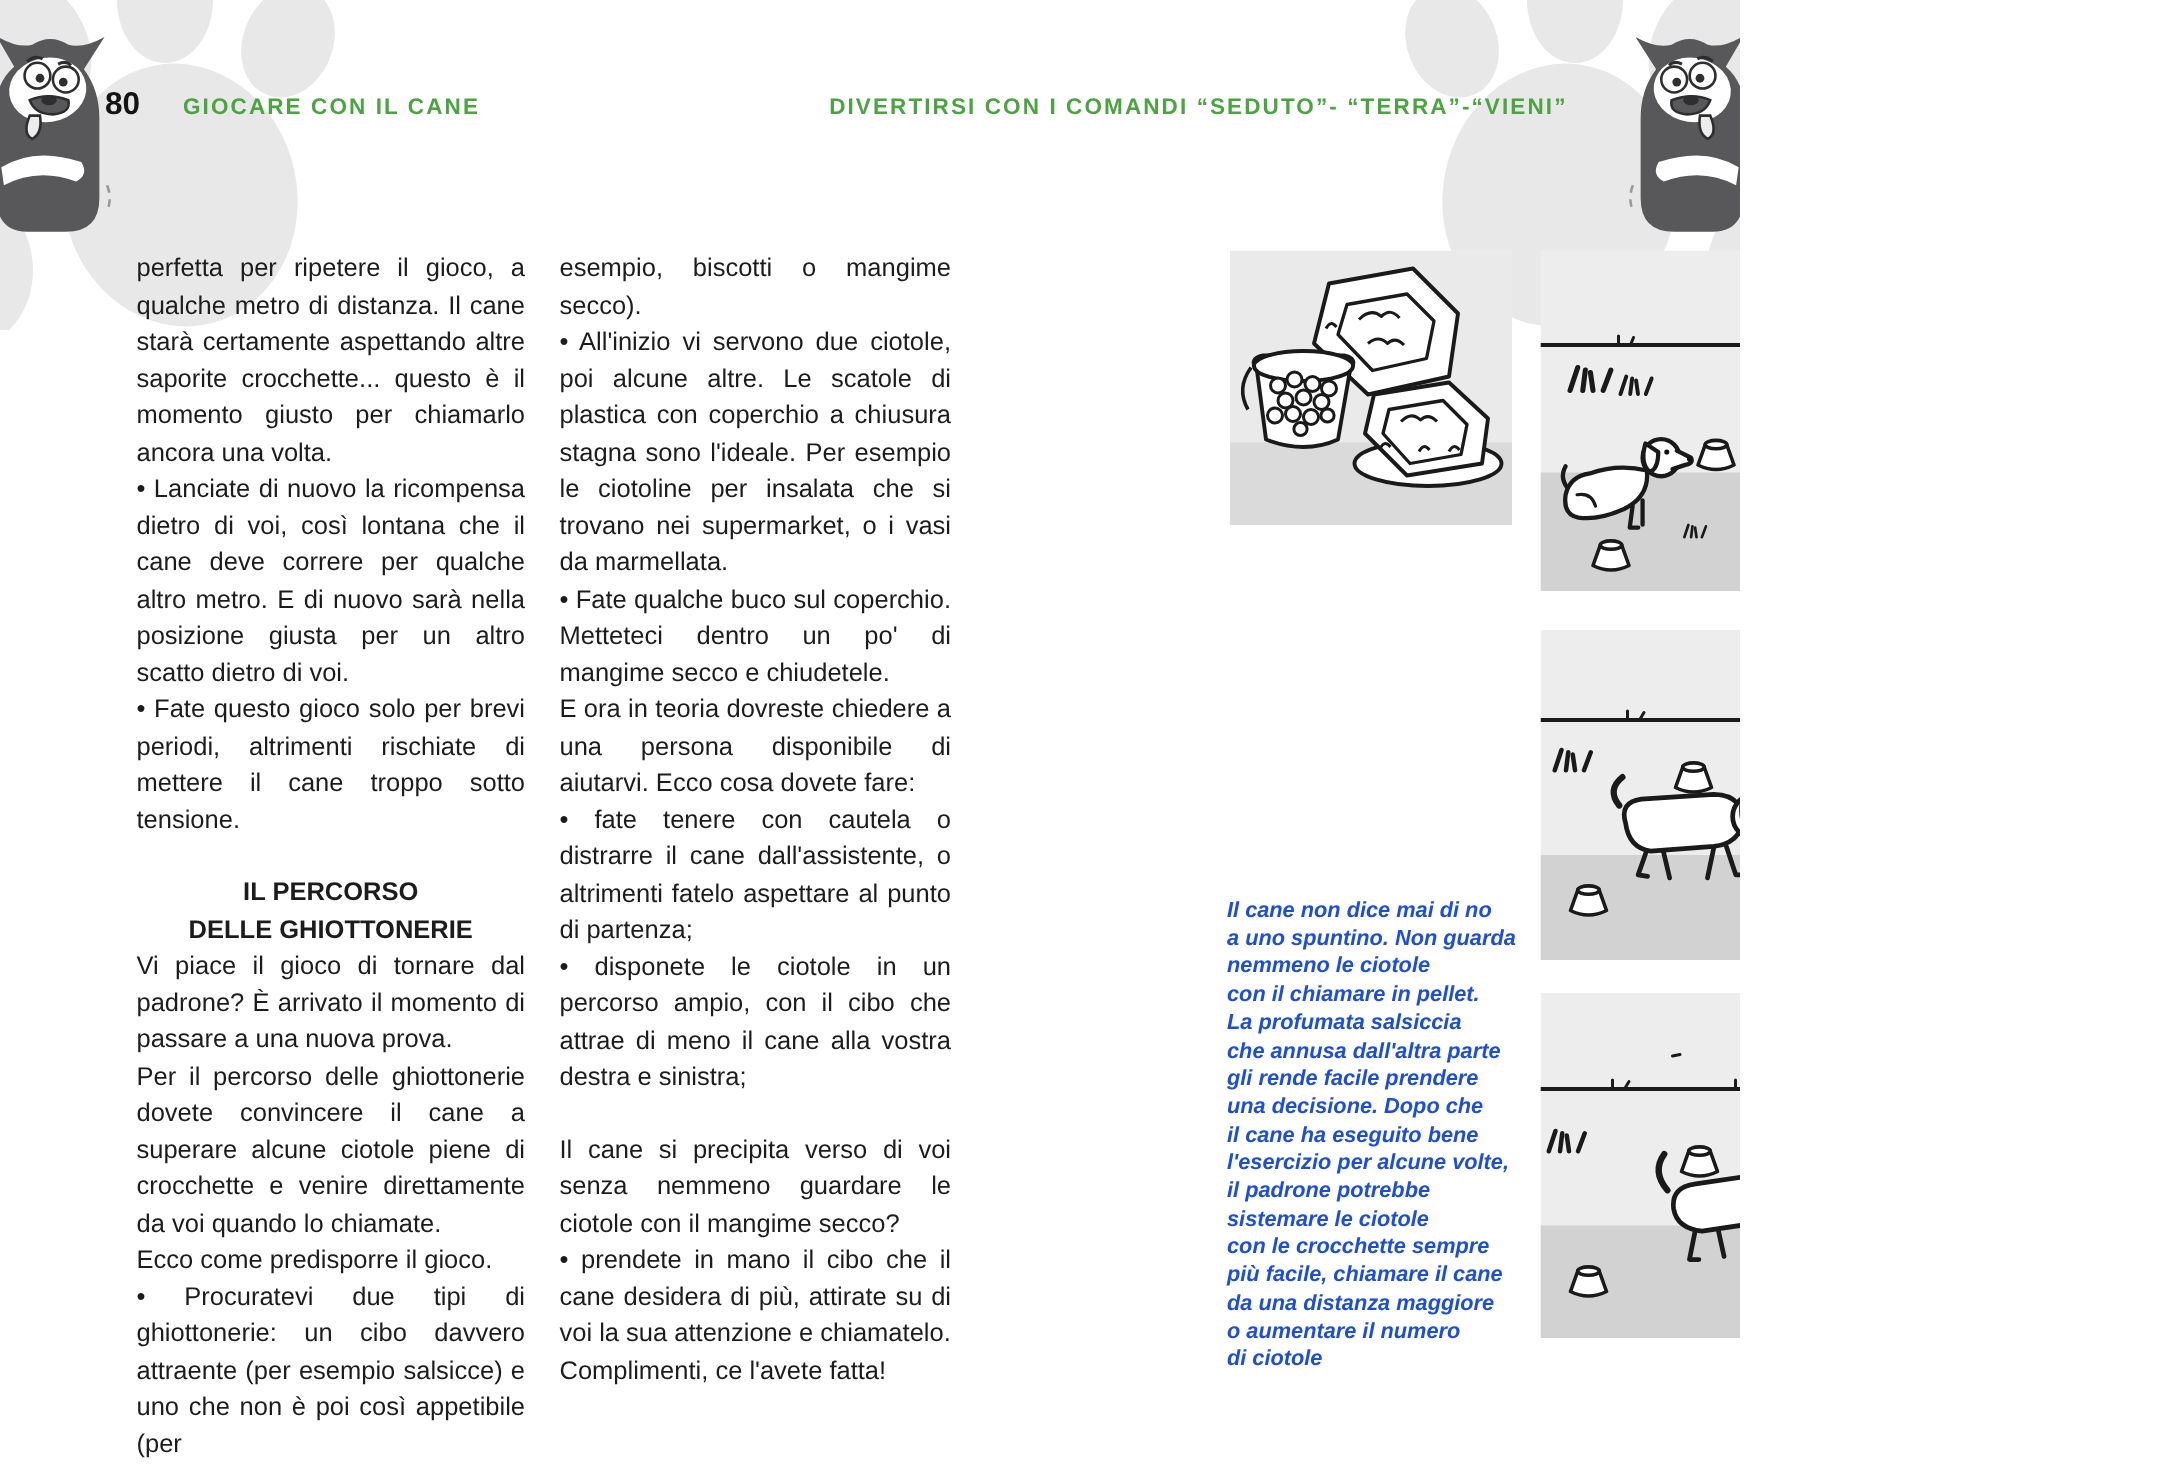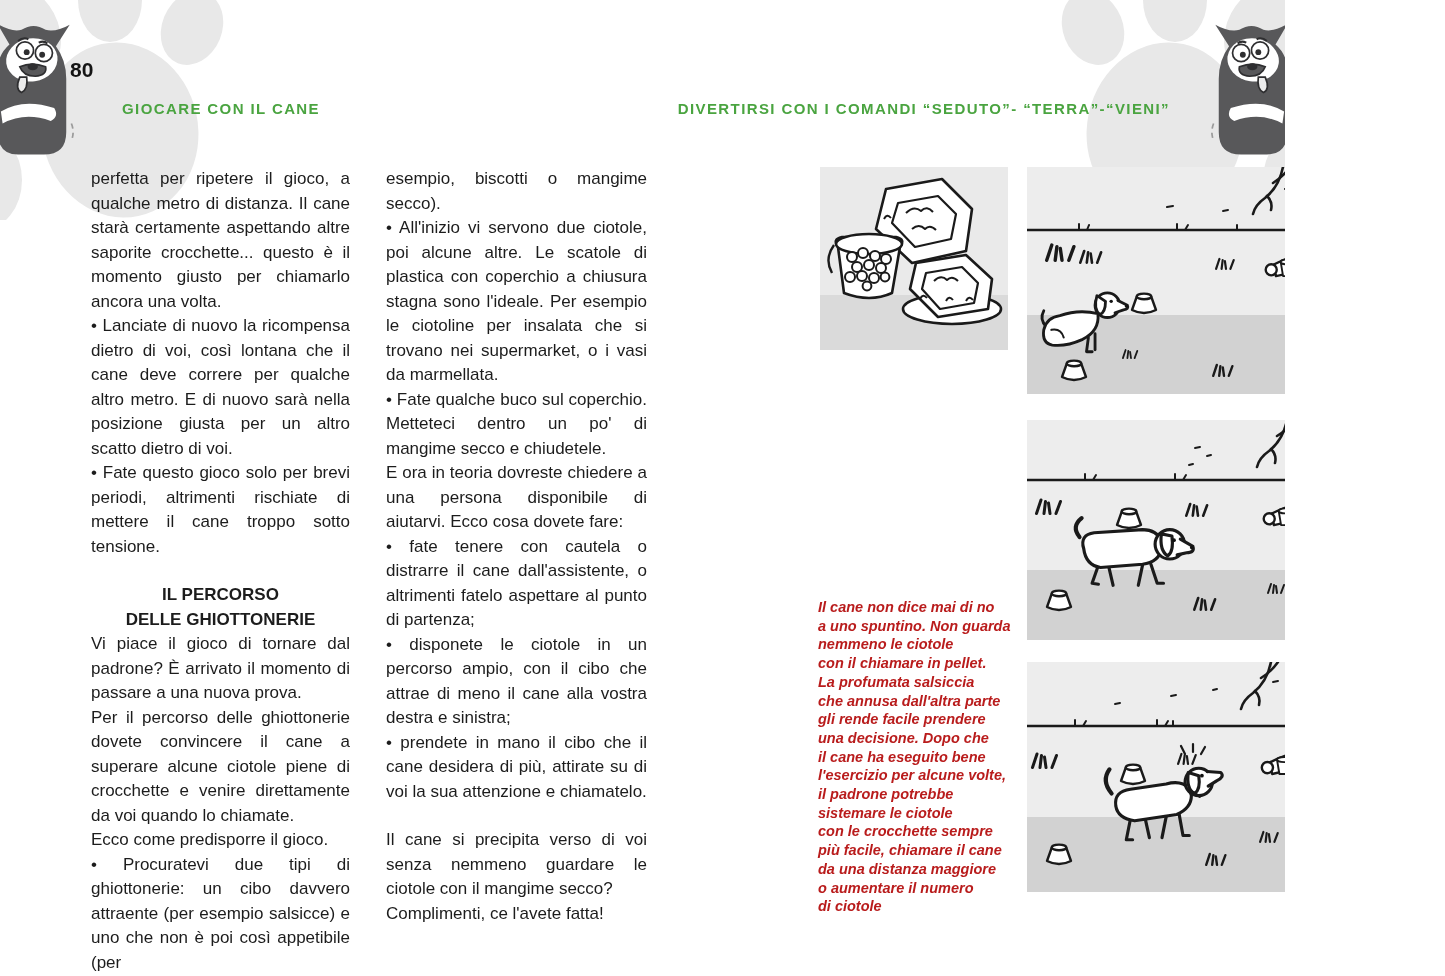--- a/index.html
+++ b/index.html
@@ -1,33 +1,33 @@
 <!DOCTYPE html>
 <html lang="it"><head>
 <meta charset="utf-8">
 <style>
   html,body{margin:0;padding:0;background:#fff;}
-  #page{position:relative;width:1285px;height:976px;background:#ffffff;overflow:hidden;
+  #page{position:relative;width:1160px;height:976px;background:#ffffff;overflow:hidden;
         font-family:"Liberation Sans",sans-serif;color:#1c1c1c;}
   .abs{position:absolute;}
   
   .paw{position:absolute;pointer-events:none;}
   
   .running-head{position:absolute;top:63px;font-size:15px;font-weight:bold;
-        letter-spacing:1.4px;color:#4aa440;white-space:nowrap;margin-top:37px;}
+        letter-spacing:1.4px;color:#4aa440;white-space:nowrap;}
   .pagenum{position:absolute;top:58px;font-size:21px;font-weight:bold;color:#141414;}
   
   .col{position:absolute;top:167px;width:259px;font-size:17px;line-height:24.5px;
        text-align:justify;hyphens:auto;margin-left:16px;-webkit-hyphens:auto;}
   .col .para{margin:0;}
   .col .para.heading{font-weight:bold;text-align:center;margin-top:24px;}
   .col .para.space{margin-top:24px;}
   
   .caption{position:absolute;left:818px;top:598px;width:200px;font-size:14.5px;
-       font-weight:bold;font-style:italic;line-height:18.7px;color:#b91c1c;}
+       font-weight:bold;font-style:italic;line-height:18.7px;color:#1d4ed8;}
   .caption .cap-line{margin:0;}
   
   .panel{position:absolute;}
   svg{display:block;}
 </style>
 </head>
 <body>
 
 <div id="page">
 
@@ -169,29 +169,29 @@
   <div class="col" style="left:75px">
       <p class="para">perfetta per ripetere il gioco, a qualche metro di distanza. Il cane starà certamente aspettando altre saporite crocchette... questo è il momento giusto per chiamarlo ancora una volta.</p>
       <p class="para">• Lanciate di nuovo la ricompensa dietro di voi, così lontana che il cane deve correre per qualche altro metro. E di nuovo sarà nella posizione giusta per un altro scatto dietro di voi.</p>
       <p class="para">• Fate questo gioco solo per brevi periodi, altrimenti rischiate di mettere il cane troppo sotto tensione.</p>
       <p class="para heading">IL PERCORSO<br>DELLE GHIOTTONERIE</p>
       <p class="para">Vi piace il gioco di tornare dal padrone? È arrivato il momento di passare a una nuova prova.</p>
       <p class="para">Per il percorso delle ghiottonerie dovete convincere il cane a superare alcune ciotole piene di crocchette e venire direttamente da voi quando lo chiamate.</p>
       <p class="para">Ecco come predisporre il gioco.</p>
       <p class="para">• Procuratevi due tipi di ghiottonerie: un cibo davvero attraente (per esempio salsicce) e uno che non è poi così appetibile (per</p>
     </div>
-  <div class="col" style="left:370px;width:261px">
+  <div class="col" style="left:357px;width:261px">
       <p class="para">esempio, biscotti o mangime secco).</p>
       <p class="para">• All'inizio vi servono due ciotole, poi alcune altre. Le scatole di plastica con coperchio a chiusura stagna sono l'ideale. Per esempio le ciotoline per insalata che si trovano nei supermarket, o i vasi da marmellata.</p>
       <p class="para">• Fate qualche buco sul coperchio. Metteteci dentro un po' di mangime secco e chiudetele.</p>
       <p class="para">E ora in teoria dovreste chiedere a una persona disponibile di aiutarvi. Ecco cosa dovete fare:</p>
       <p class="para">• fate tenere con cautela o distrarre il cane dall'assistente, o altrimenti fatelo aspettare al punto di partenza;</p>
       <p class="para">• disponete le ciotole in un percorso ampio, con il cibo che attrae di meno il cane alla vostra destra e sinistra;</p>
+      <p class="para space">Il cane si precipita verso di voi senza nemmeno guardare le ciotole con il mangime secco?</p>
       <p class="para">• prendete in mano il cibo che il cane desidera di più, attirate su di voi la sua attenzione e chiamatelo.</p>
-      <p class="para space">Il cane si precipita verso di voi senza nemmeno guardare le ciotole con il mangime secco?</p>
       <p class="para">Complimenti, ce l'avete fatta!</p>
     </div>
 
   <div class="caption">
       <div class="cap-line">Il cane non dice mai di no</div>
       <div class="cap-line">a uno spuntino. Non guarda</div>
       <div class="cap-line">nemmeno le ciotole</div>
       <div class="cap-line">con il chiamare in pellet.</div>
       <div class="cap-line">La profumata salsiccia</div>
       <div class="cap-line">che annusa dall'altra parte</div>

